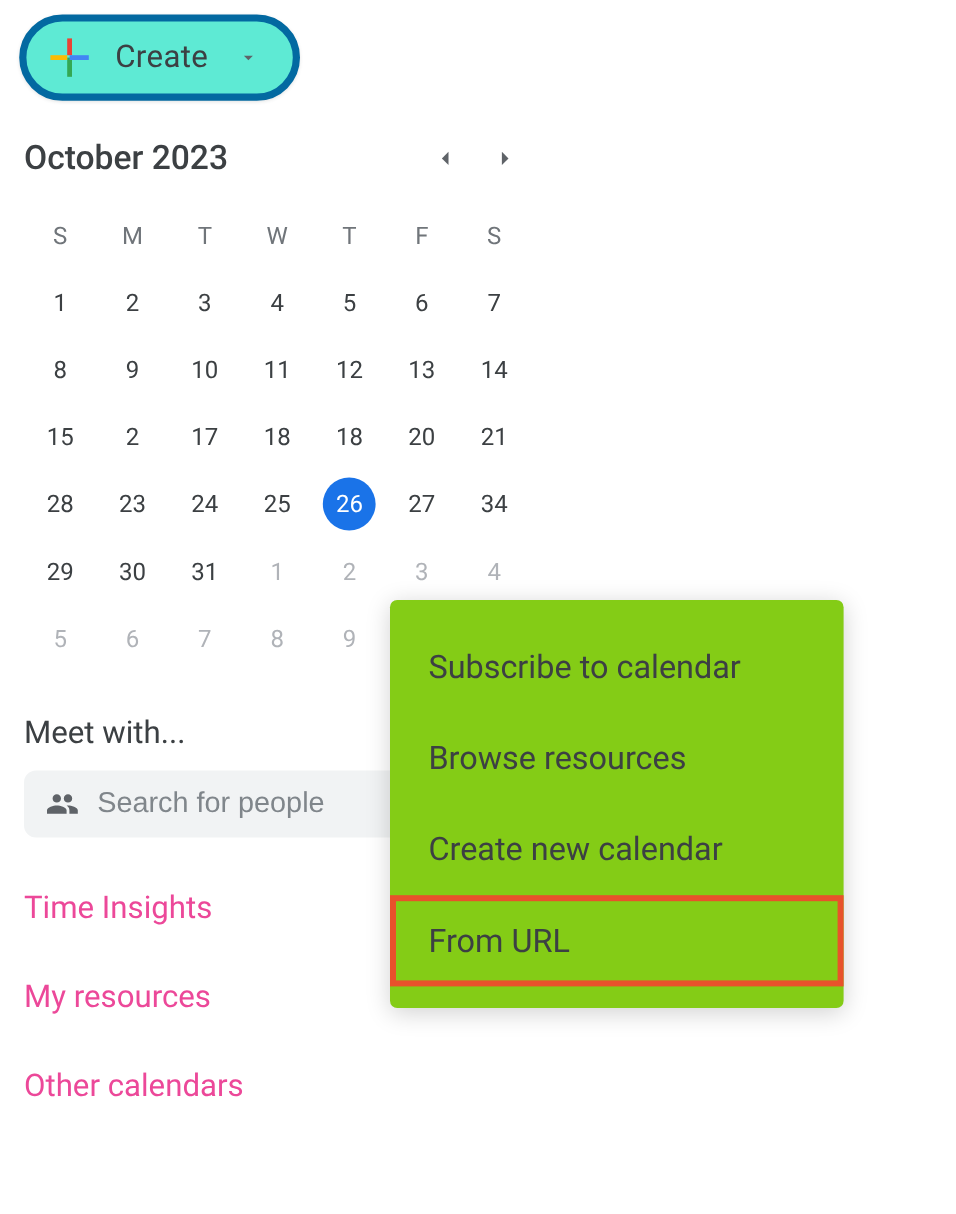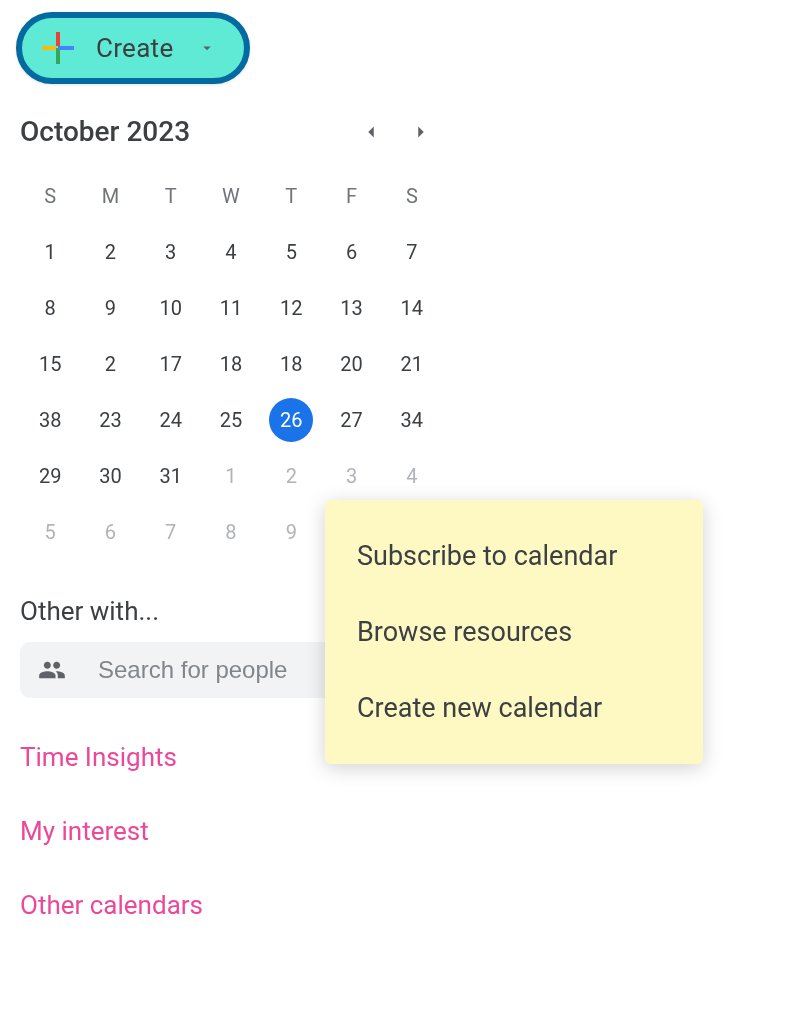--- a/index.html
+++ b/index.html
@@ -62,36 +62,36 @@
   .mini-cal .cell.today {
     background:#1a73e8; color:#fff; width:44px; height:44px; flex:0 0 44px; margin:6px auto;
   }
   .mini-cal .cell.today-wrap { display:flex; align-items:center; justify-content:center;}
 
   .section-label {
     font-size: 26px; color:#3c4043; margin-top: 36px; margin-bottom: 16px;
   }
 
   .search-people {
-    display:flex; align-items:center; gap:32px;
+    display:flex; align-items:center; gap:15px;
     background:#f1f3f4; border-radius:10px; padding: 14px 18px;
     font-size: 24px; color:#5f6368;
   }
   .search-people input {
     border:none; background:transparent; outline:none; font-size:24px; color:#3c4043; width:100%;
   }
   .search-people input::placeholder { color:#80868b; }
 
   .list-item {
     font-size: 26px; color:#ec4899; margin-top: 44px; cursor:pointer;
   }
 
   .popup {
     position:absolute; left:325px; top:500px; width:378px;
-    background:#fef9c3; border-radius:6px;
+    background:#84cc16; border-radius:6px;
     box-shadow: 0 4px 20px rgba(0,0,0,0.18);
     padding: 18px 0;
   }
   .popup .menu-item {
     font-size: 27px; color:#3c4043; padding: 22px 32px; cursor:pointer;
   }
   .popup .menu-item.highlight {
     outline: 5px solid #e8522b;
     outline-offset: -5px;
   }
@@ -171,21 +171,21 @@
         <div class="row">
           <div class="cell">15</div>
           <div class="cell">2</div>
           <div class="cell">17</div>
           <div class="cell">18</div>
           <div class="cell">18</div>
           <div class="cell">20</div>
           <div class="cell">21</div>
         </div>
         <div class="row">
-          <div class="cell">38</div>
+          <div class="cell">28</div>
           <div class="cell">23</div>
           <div class="cell">24</div>
           <div class="cell">25</div>
           <div class="cell today-wrap" style="flex: 1 1 0%;">
             <div class="cell today">26</div>
           </div>
           <div class="cell">27</div>
           <div class="cell">34</div>
         </div>
         <div class="row">
@@ -202,38 +202,39 @@
           <div class="cell outside">6</div>
           <div class="cell outside">7</div>
           <div class="cell outside">8</div>
           <div class="cell outside">9</div>
           <div class="cell outside">10</div>
           <div class="cell outside">11</div>
         </div>
       </div>
   </div>
 
-  <div class="section-label">Other with...</div>
+  <div class="section-label">Meet with...</div>
 
   <div class="search-people">
     <span>
       <svg width="28" height="28" viewBox="0 0 24 24">
         <path fill="#5f6368" d="M16 11c1.66 0 3-1.34 3-3s-1.34-3-3-3-3 1.34-3 3 1.34 3 3 3zM8 11c1.66 0 3-1.34 3-3S9.66 5 8 5 5 6.34 5 8s1.34 3 3 3zm0 2c-2.33 0-7 1.17-7 3.5V19h14v-2.5C15 14.17 10.33 13 8 13zm8 0c-.29 0-.62.02-.97.05 1.16.84 1.97 1.97 1.97 3.45V19h6v-2.5c0-2.33-4.67-3.5-7-3.5z"></path>
       </svg>
     </span>
     <input type="text" placeholder="Search for people" style="">
   </div>
 
   <div class="list-item">Time Insights</div>
-  <div class="list-item">My interest</div>
+  <div class="list-item">My resources</div>
   <div class="list-item">Other calendars</div>
 
 </div>
 
 
 <div class="popup" id="popup-menu">
     <div class="menu-item">Subscribe to calendar</div>
     <div class="menu-item">Browse resources</div>
     <div class="menu-item">Create new calendar</div>
+    <div class="menu-item highlight">From URL</div>
   </div>
 
 
 
 
 </body></html>

